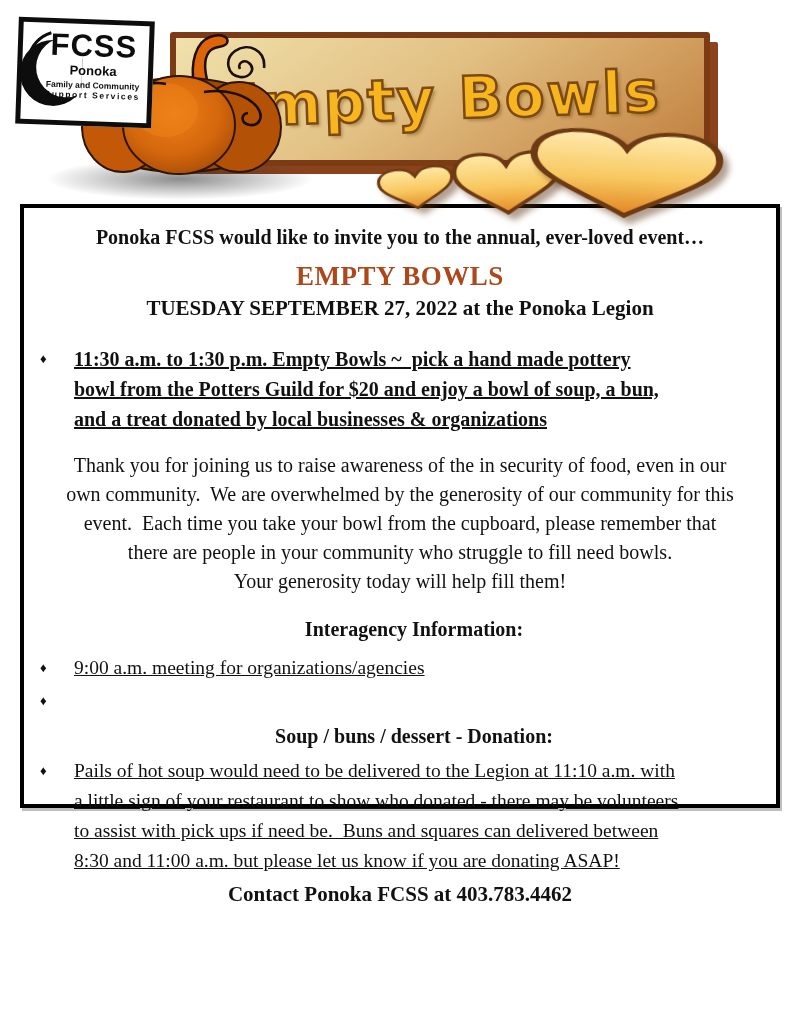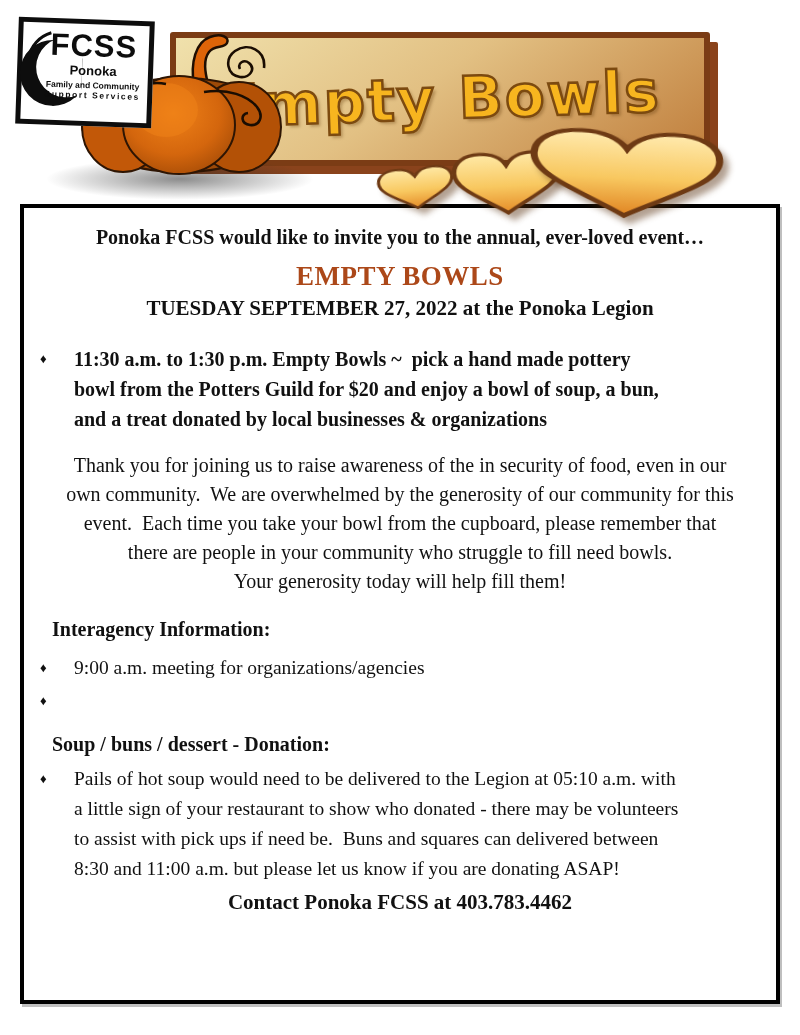--- a/index.html
+++ b/index.html
@@ -29,38 +29,38 @@
   .pumpkin-shadow{position:absolute;left:45px;top:158px;width:270px;height:42px;z-index:3;
         background:radial-gradient(ellipse at center,rgba(45,45,45,.55) 0%,rgba(45,45,45,0) 70%);}
   .pumpkin{position:absolute;left:78px;top:30px;width:215px;height:150px;z-index:5;}
 
   .heart{position:absolute;z-index:7;filter:drop-shadow(6px 6px 3px rgba(85,45,12,.45));}
   .heart-s{left:376px;top:166px;width:80px;height:44px;transform:rotate(-6deg);}
   .heart-m{left:450px;top:150px;width:114px;height:66px;transform:rotate(-3deg);}
   .heart-l{left:525px;top:128px;width:202px;height:92px;transform:rotate(3deg);}
 
   
-  .flyer-box{position:absolute;left:20px;top:204px;width:760px;height:800px;box-sizing:border-box;
+  .flyer-box{position:absolute;left:20px;top:204px;width:760px;height:604px;box-sizing:border-box;
         border:4px solid #000;background:#fff;z-index:2;box-shadow:2px 3px 0 rgba(0,0,0,.25);}
   .center{text-align:center;}
   .pre{white-space:pre-wrap;}
   .intro{margin-top:16px;font-size:20px;font-weight:bold;line-height:26px;}
   .title{margin-top:10px;font-size:27px;font-weight:bold;letter-spacing:.5px;line-height:32px;color:#ac4819;}
   .dateline{margin-top:3px;font-size:21px;font-weight:bold;line-height:26px;}
 
   .bullet-row{display:flex;align-items:flex-start;}
   .diamond{flex:0 0 34px;padding-left:16px;font-size:13px;line-height:30px;color:#111;}
   .btext{flex:1;padding-right:22px;}
-  .btext div{line-height:30px;}
+  .btext div{line-height:30px;text-decoration:underline;}
   .main-bullet{margin-top:23px;font-size:20px;font-weight:bold;}
   .thanks{margin-top:17px;font-size:20px;}
   .thanks div{line-height:29px;}
-  .sec-head{margin-left:28px;font-size:20px;font-weight:bold;line-height:25px;}
+  .sec-head{margin-left:28px;font-size:20px;font-weight:bold;line-height:25px;text-align:center;}
   .head-1{margin-top:21px;}
-  .head-2{margin-top:16px;}
+  .head-2{margin-top:8px;}
   .list-bullet{font-size:19.5px;}
   .gap-a{margin-top:11px;}
   .gap-b{margin-top:3px;}
   .gap-c{margin-top:7px;}
   .footer1{margin-top:17px;font-size:21px;font-weight:bold;line-height:26px;}
   .footer2{margin-top:5px;font-size:21px;font-weight:bold;line-height:26px;text-align:center;}
 </style>
 </head>
 <body>
 
@@ -178,21 +178,21 @@
       <span class="diamond">♦</span>
       <div class="btext">
       </div>
     </div>
 
     <div class="sec-head head-2">Soup / buns / dessert - Donation:</div>
 
     <div class="bullet-row list-bullet gap-c">
       <span class="diamond">♦</span>
       <div class="btext">
-        <div class="pre">Pails of hot soup would need to be delivered to the Legion at 05:10 a.m. with</div>
+        <div class="pre">Pails of hot soup would need to be delivered to the Legion at 11:10 a.m. with</div>
         <div class="pre">a little sign of your restaurant to show who donated - there may be volunteers</div>
         <div class="pre">to assist with pick ups if need be.  Buns and squares can delivered between</div>
         <div class="pre">8:30 and 11:00 a.m. but please let us know if you are donating ASAP!</div>
       </div>
     </div>
 
     <div class="footer2 center">Contact Ponoka FCSS at 403.783.4462</div>
 
   </div>
 </div>

